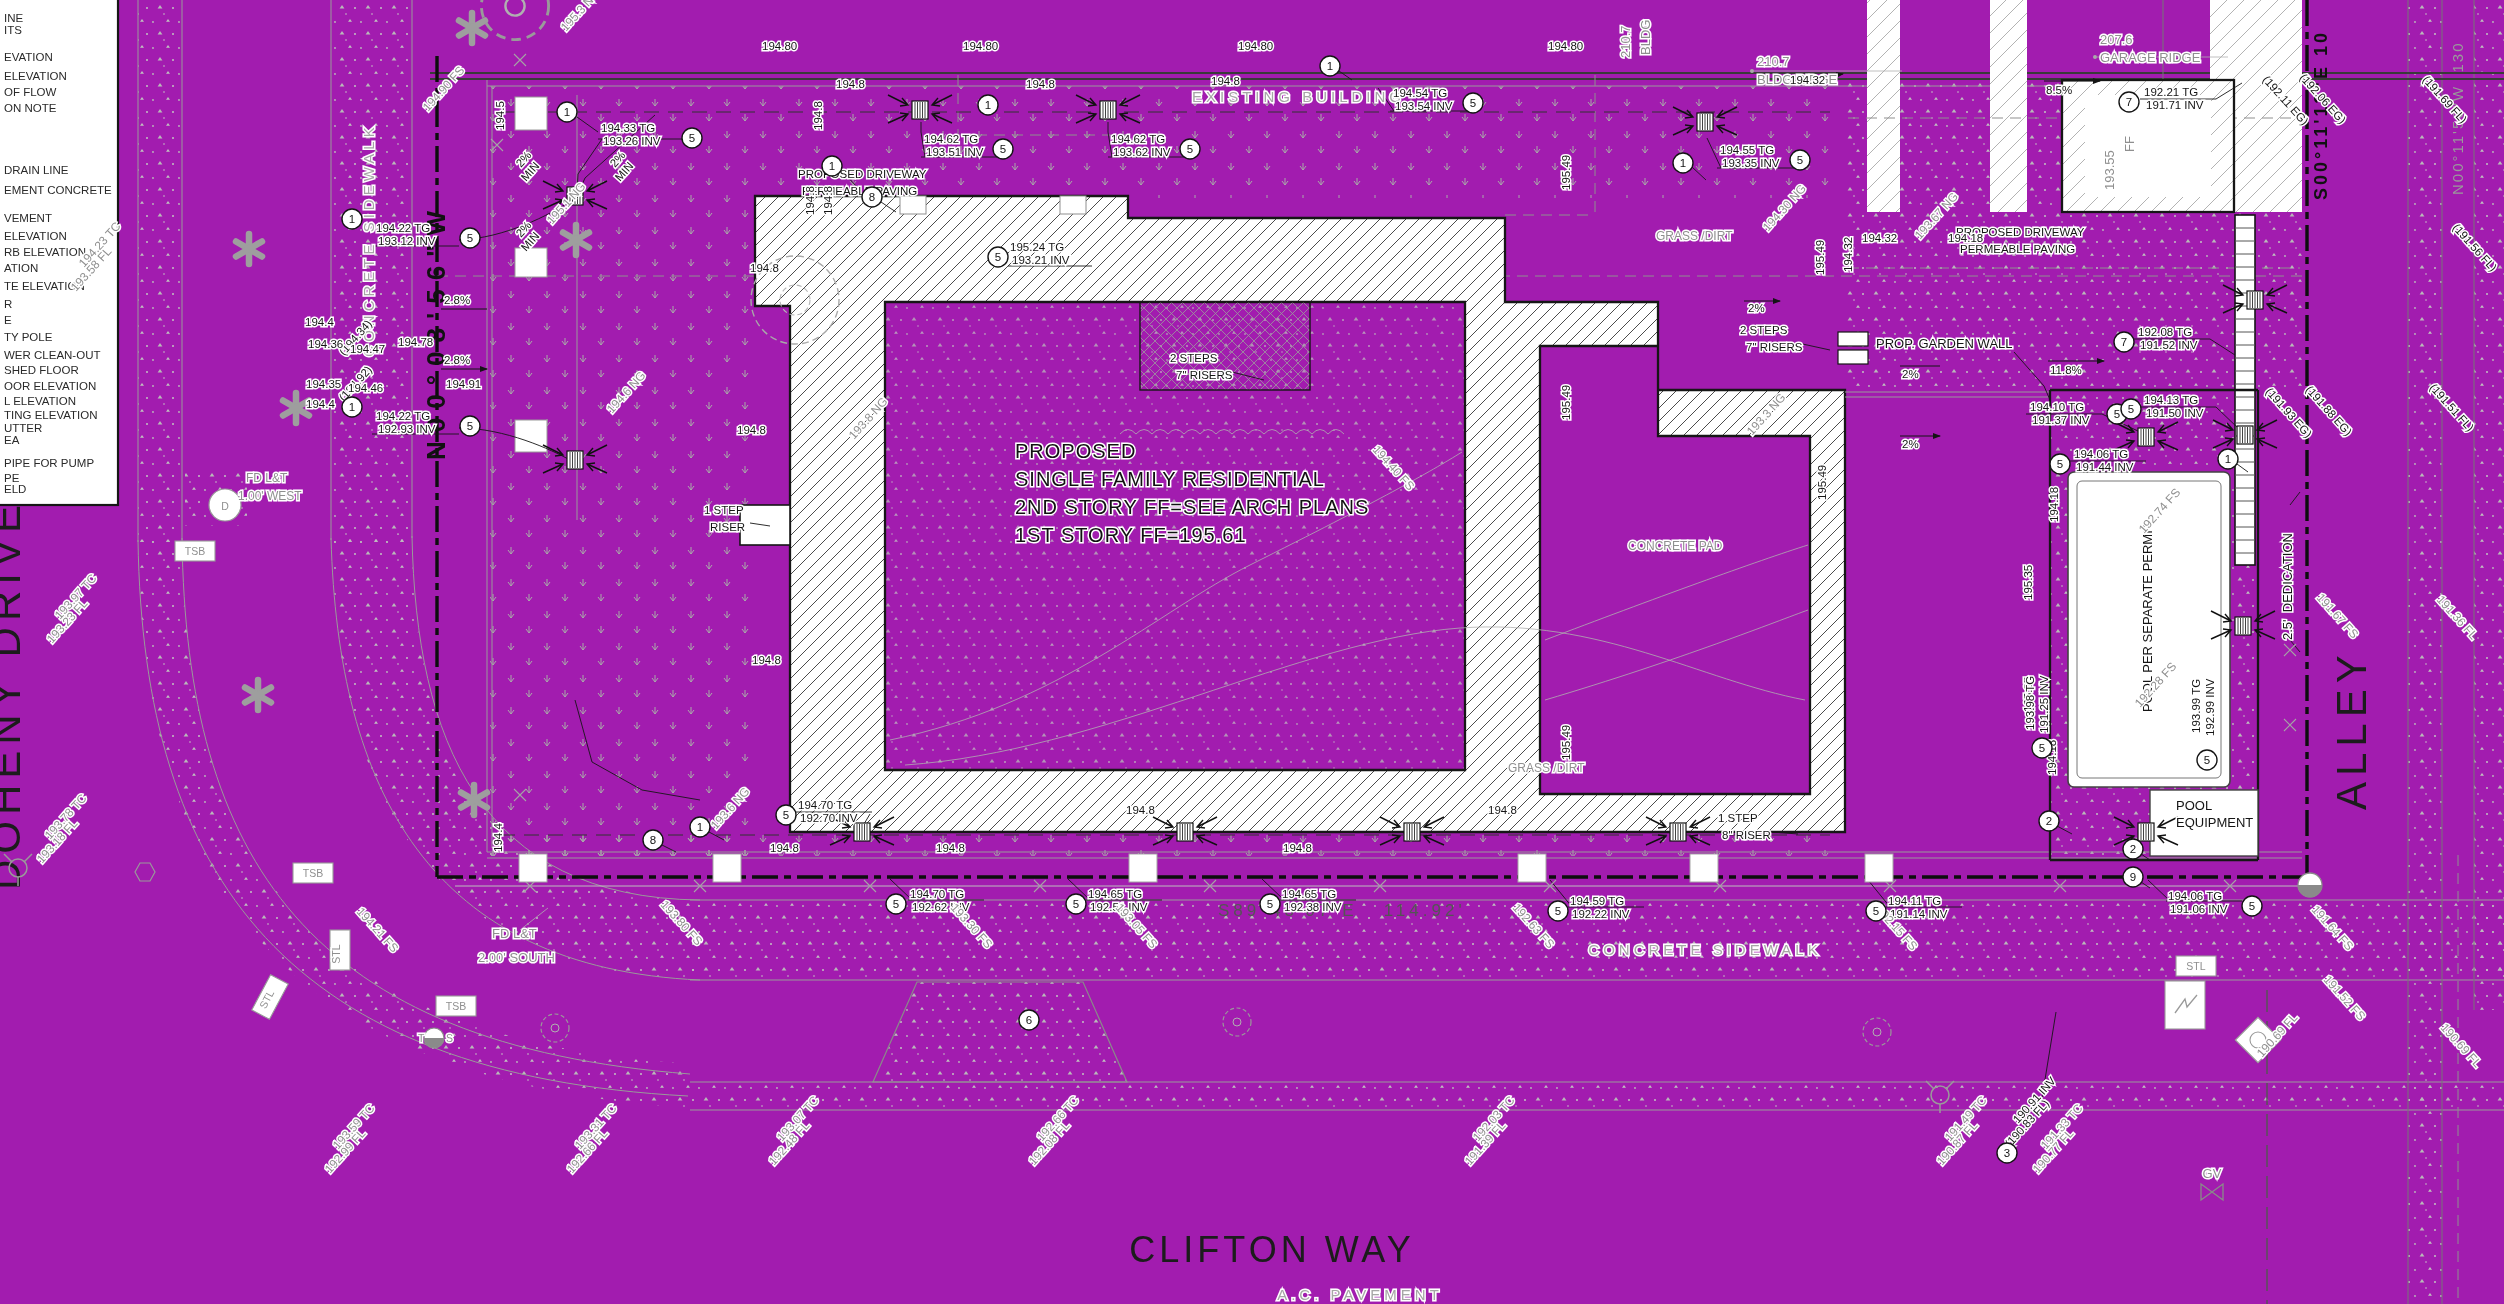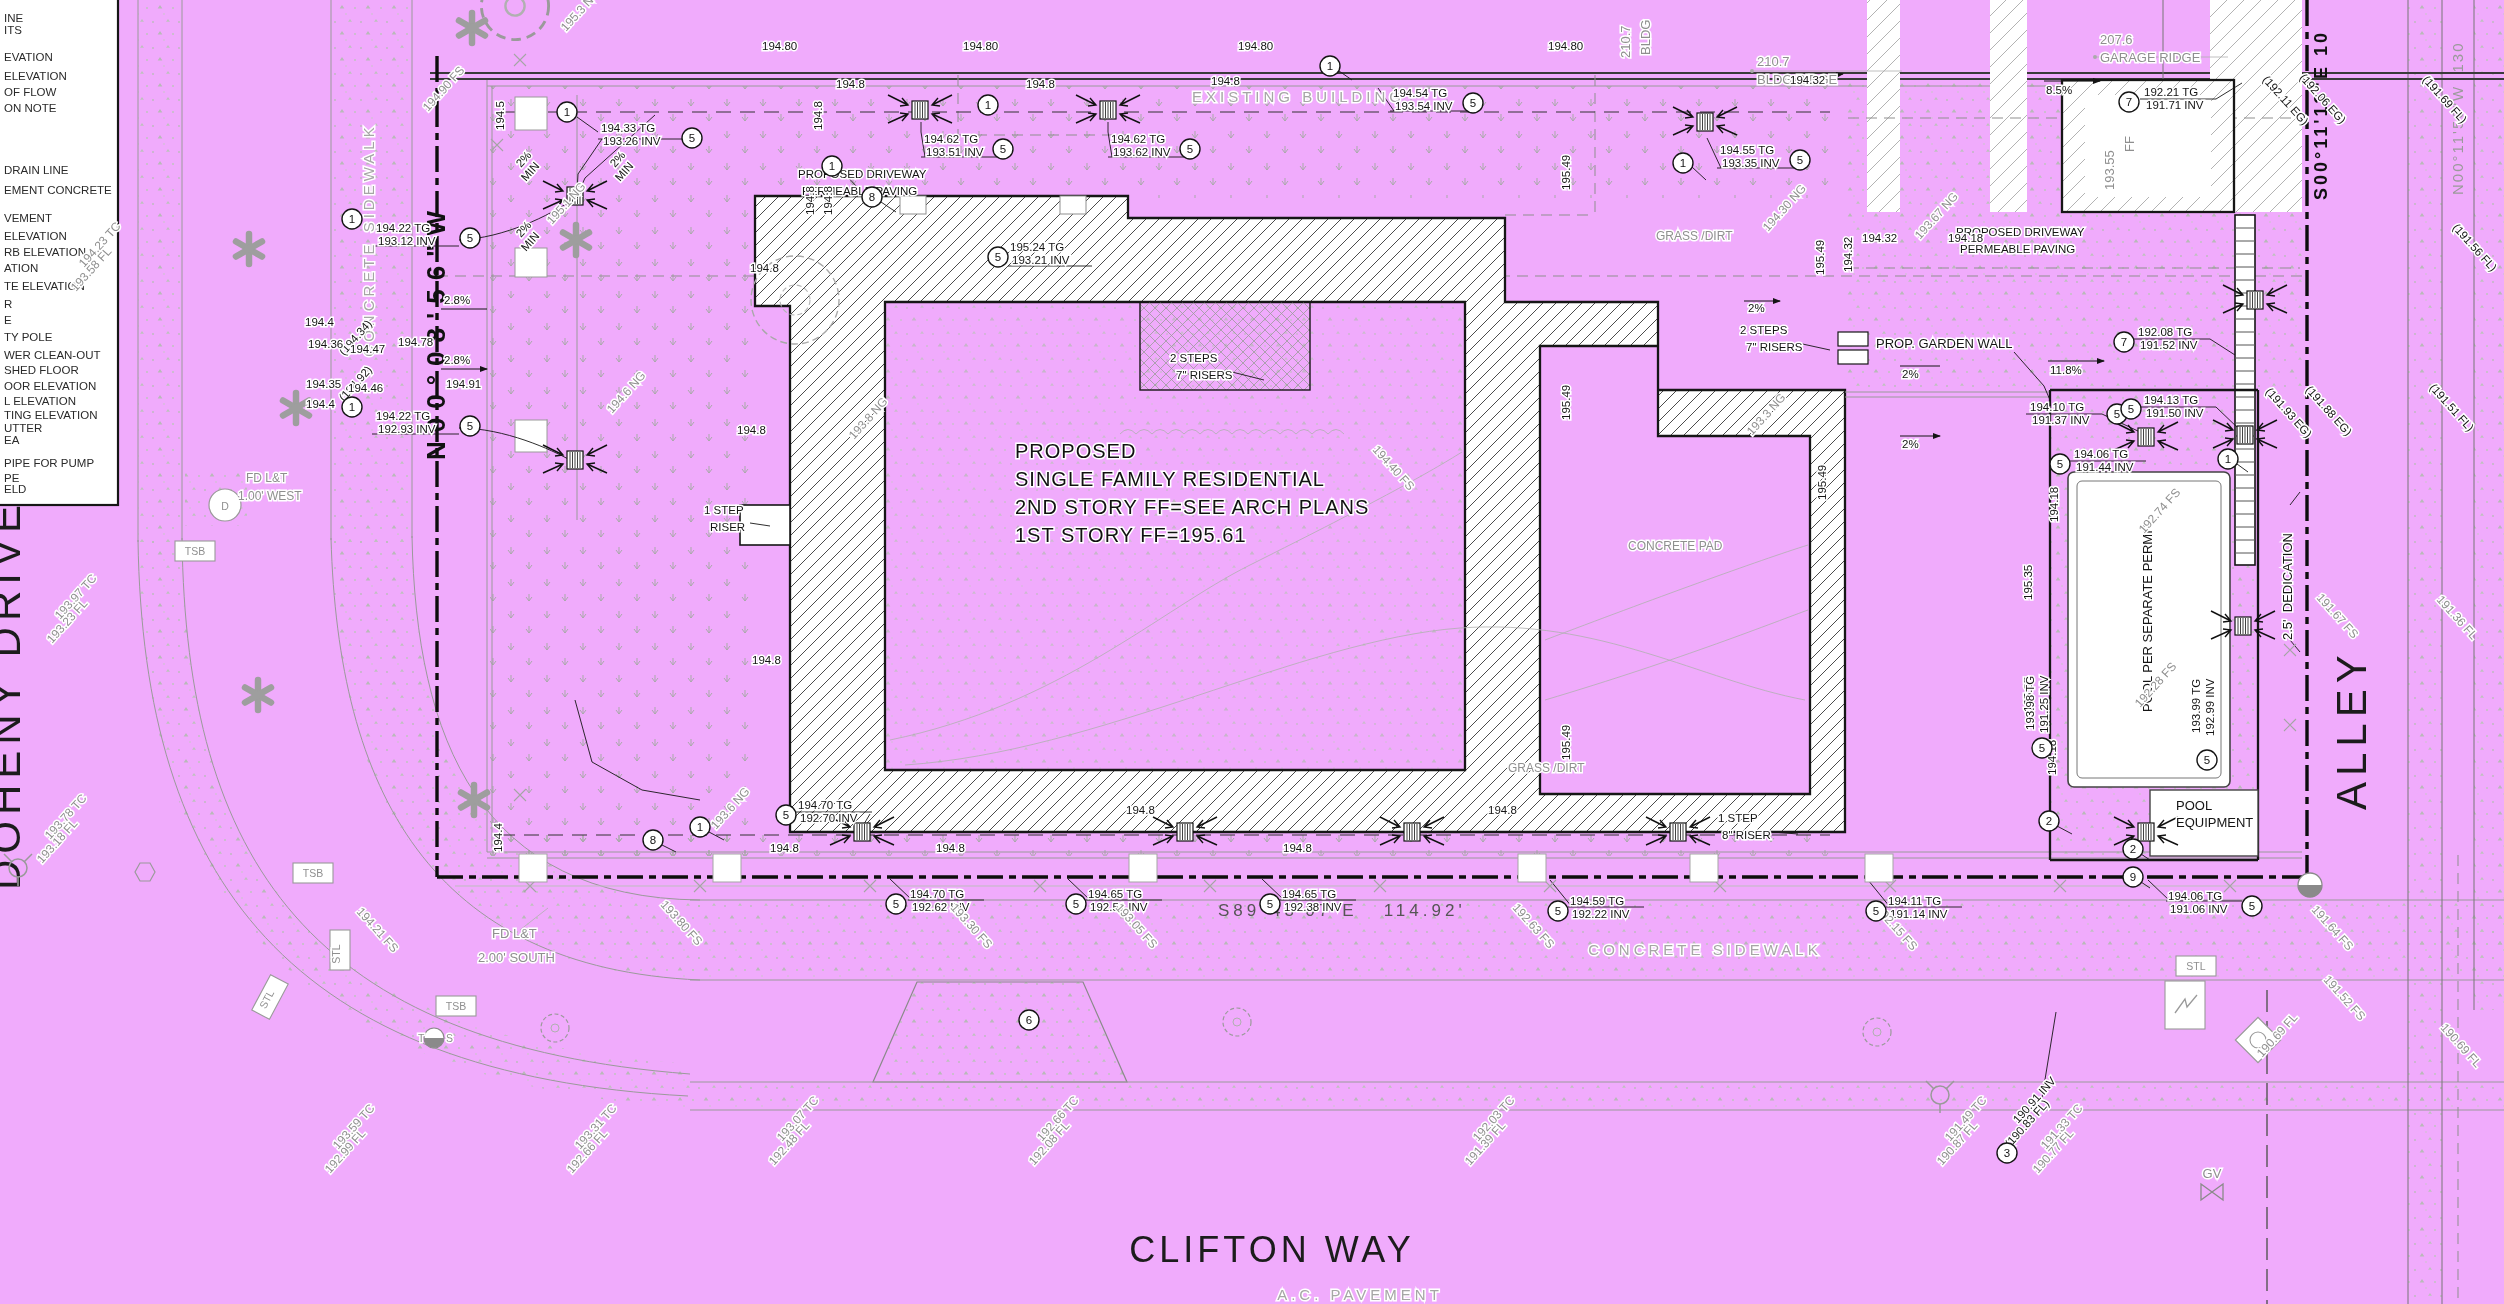--- a/index.html
+++ b/index.html
@@ -1,16 +1,16 @@
 <!DOCTYPE html>
 <html><head>
 <meta charset="utf-8">
 <style>
   html,body{margin:0;padding:0;background:#fff}
-  #wrap{position:relative;width:2504px;height:1304px;background:#f0abfc;overflow:hidden}
+  #wrap{position:relative;width:2504px;height:1304px;background:#a21caf;overflow:hidden}
   svg{position:absolute;left:0;top:0;font-family:"Liberation Sans",sans-serif}
   text{white-space:pre}
   .t-st {font-size:42px;fill:#1c1c1c;letter-spacing:6px}
   .t-stm{font-size:36px;fill:#1c1c1c;letter-spacing:4px}
   .t-br {font-size:26px;font-weight:bold;fill:#111;letter-spacing:9px}
   .t-bre{font-size:18px;font-weight:bold;fill:#111;letter-spacing:3px}
   .t-brs{font-size:17px;fill:#555;letter-spacing:4px}
   .t-brg{font-size:15px;fill:#9a9a9a;letter-spacing:2px}
   .t-n  {font-size:20px;fill:#111;letter-spacing:1px}
   .t-gl {font-size:15px;fill:#a6a6a6;letter-spacing:4px}

